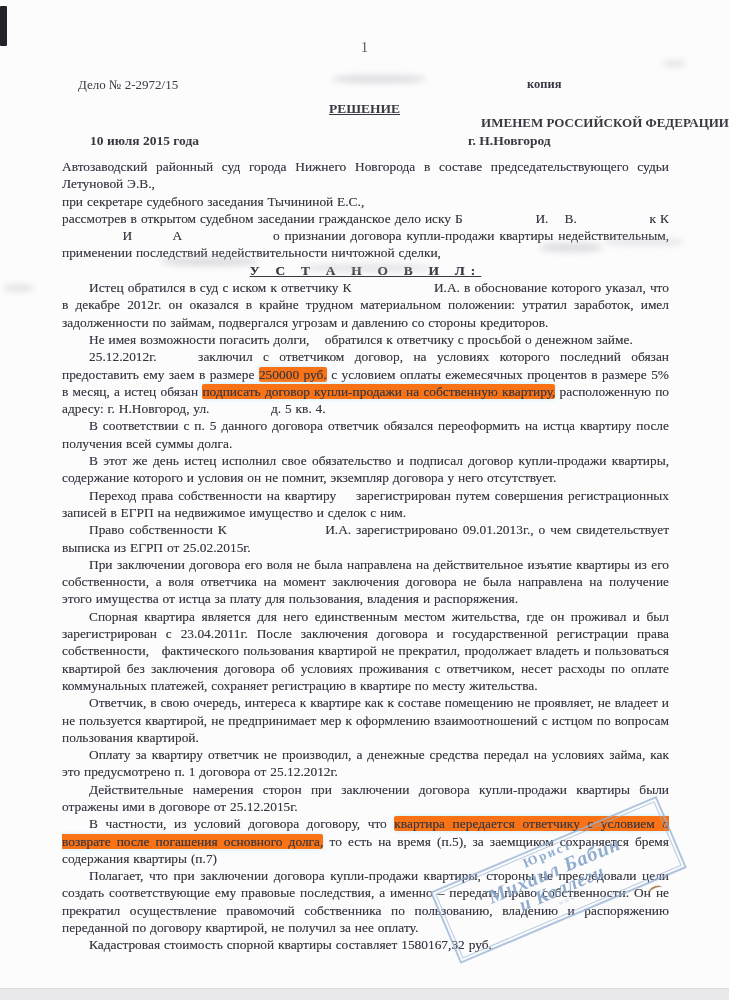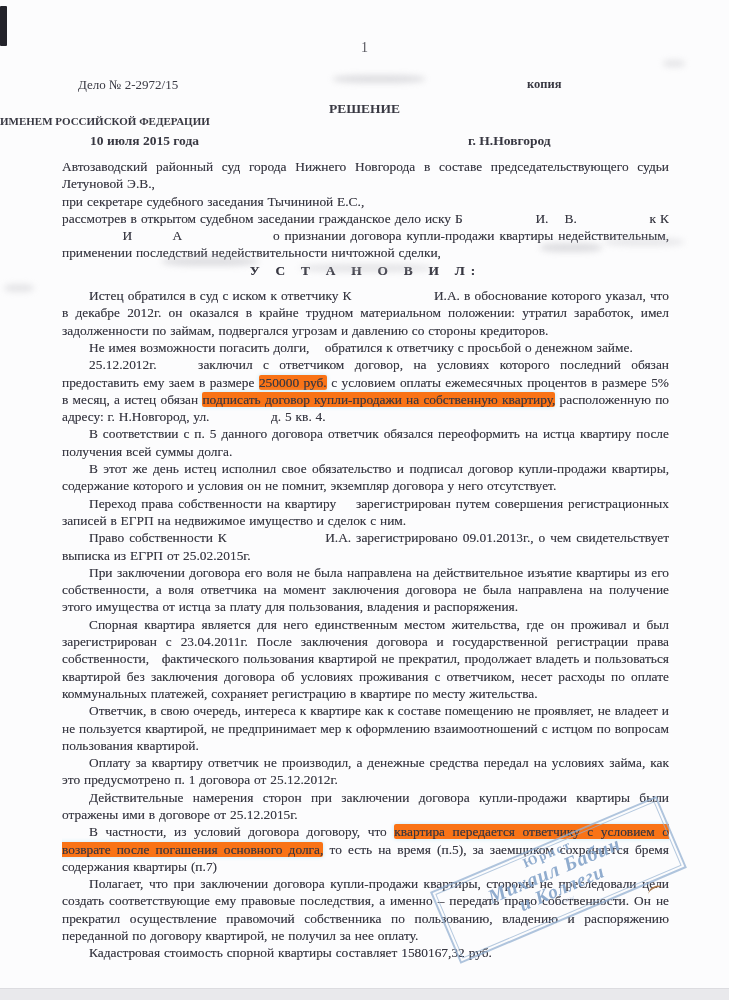--- a/index.html
+++ b/index.html
@@ -6,34 +6,34 @@
   .page{
     position:relative;width:729px;height:1000px;overflow:hidden;
     background:#fcfcfd;
     font-family:"Liberation Serif","DejaVu Serif",serif;
     color:#383842;
   }
   .abs{position:absolute;}
   .page-number{left:0;right:0;top:40px;text-align:center;font-size:14px;color:#55555e;}
   .case-number{left:78px;top:77px;font-size:13px;}
   .copy-label{left:527px;top:77px;font-size:12.5px;font-weight:bold;}
-  .title1{left:0;right:0;top:101px;text-align:center;font-size:13.5px;font-weight:bold;}
-  .title2{left:0;right:0;top:115px;text-align:left;font-size:11px;font-weight:bold;}
+  .title1{left:0;right:0;top:101px;text-align:center;font-size:13.5px;font-weight:bold;text-decoration:underline;}
+  .title2{left:0;right:0;top:115px;text-align:right;font-size:13px;font-weight:bold;}
   .date{left:90px;top:133px;font-size:13.5px;font-weight:bold;}
   .city{left:468px;top:133px;font-size:13.5px;font-weight:bold;}
   .doc-body{
     position:absolute;left:62px;top:158px;width:607px;
     font-size:13.4px;line-height:17.3px;word-spacing:0.5px;
     text-shadow:0 0 0.4px rgba(40,40,55,0.45);
   }
   .para{margin:0;text-align:justify;}
   .para.indent{text-indent:27px;}
   .para.center{text-align:center;text-indent:0;}
   .para.bold{font-weight:bold;}
-  .para.spaced{letter-spacing:6px;margin-bottom:8px;}
+  .para.spaced{letter-spacing:6px;text-decoration:underline;}
   .hl{background:#f97316;border-radius:2px;box-shadow:0 0 4px #c3eaf8;}
   
   .corner-mark{left:0;top:6px;width:7px;height:40px;background:#23232a;border-radius:1px;}
   .bottom-band{left:0;top:988px;width:729px;height:12px;background:#e9e9ec;border-top:1px solid #dcdce0;}
   .smudge{background:#b9b9bf;filter:blur(3px);opacity:0.45;border-radius:40%;}
   .sm1{left:333px;top:75px;width:92px;height:8px;}
   .sm2{left:540px;top:243px;width:62px;height:9px;}
   .sm3{left:604px;top:238px;width:80px;height:8px;opacity:0.3;}
   .sm4{left:162px;top:257px;width:96px;height:9px;}
   .sm5{left:300px;top:264px;width:132px;height:8px;opacity:0.35;}

